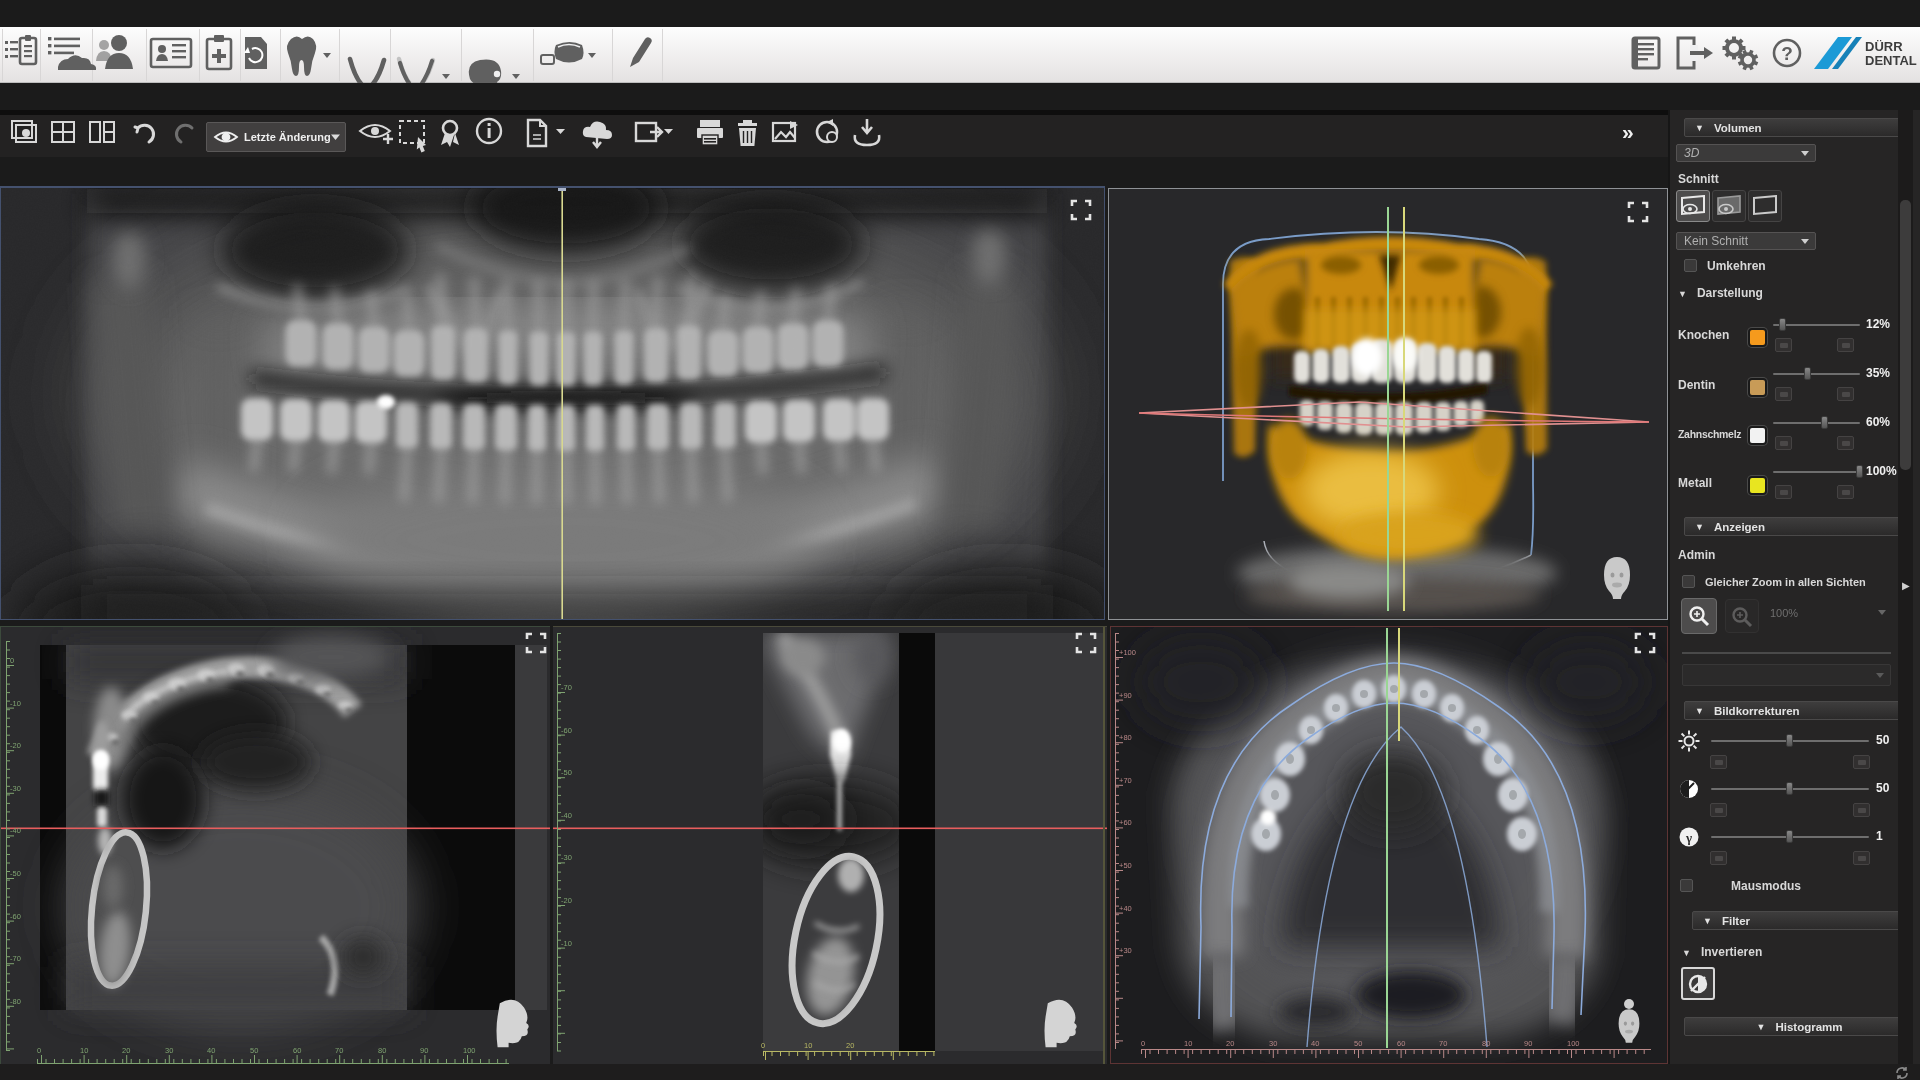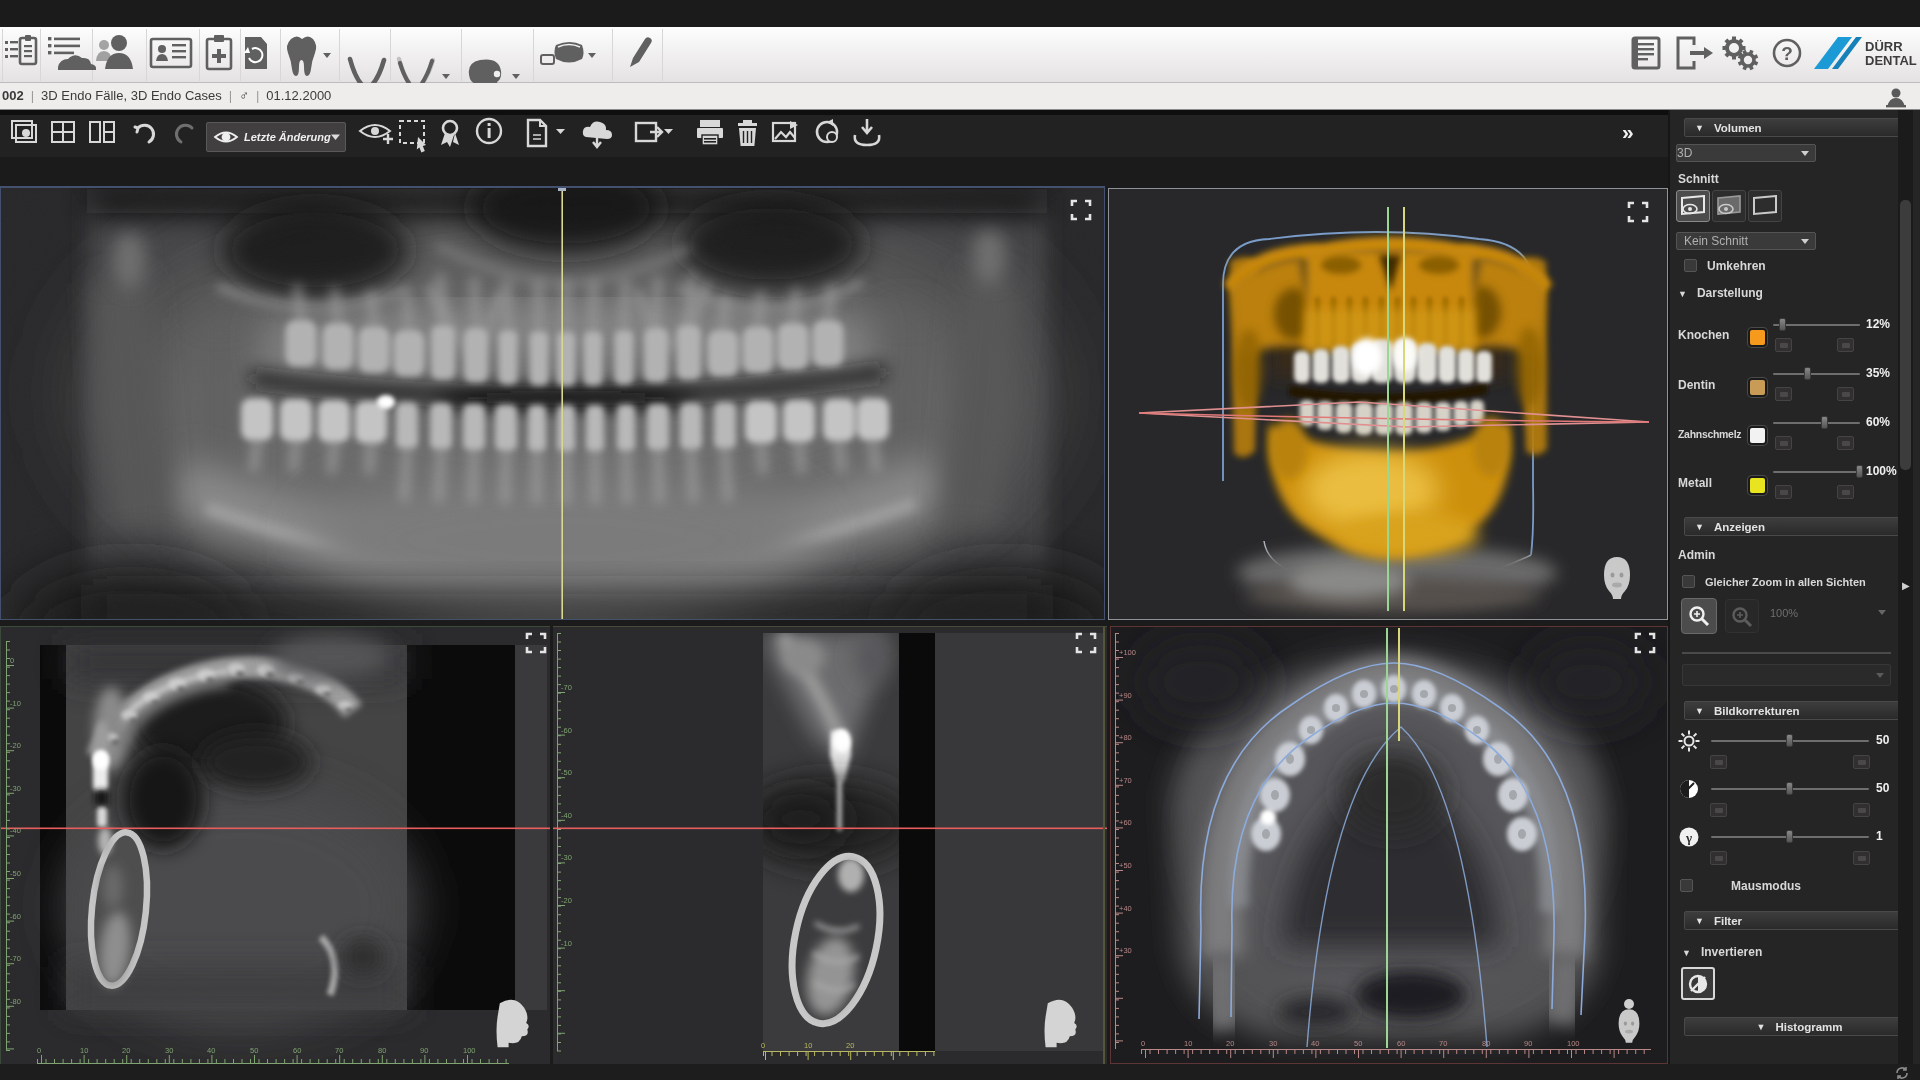--- a/index.html
+++ b/index.html
@@ -12,21 +12,21 @@
 .wbtn { position:absolute; top:0; height:26px; width:40px; color:#e8e8e8; font-size:13px; text-align:center; line-height:26px;}
 
 #toolbar { position:absolute; left:0; top:27px; width:1920px; height:56px; background:linear-gradient(#fdfdfd,#eceaea 70%,#e4e2e2); border-bottom:1px solid #bdbdbd; }
 
 #patientbar { position:absolute; left:0; top:83px; width:1920px; height:27px; background:#efedec; border-bottom:1px solid #8a8a8a; color:#3a3a3a; font-size:13px; }
 #patientbar b { font-weight:bold; }
 #patientbar .sep { color:#9a9a9a; padding:0 7px;}
 #patientbar .inner { position:absolute; left:2px; top:5px;}
 
 #darkbar { position:absolute; left:0; top:110px; width:1668px; height:47px; background:#232222; border-top:5px solid #0e0e0e;}
-#lastchg { position:absolute; left:206px; top:7px; width:140px; height:30px; background:#413f3f; border:1px solid #5a5858; border-radius:2px; color:#efefef; font-size:12px; font-weight:bold;font-style:italic; }
+#lastchg { position:absolute; left:206px; top:7px; width:140px; height:30px; background:#413f3f; border:1px solid #5a5858; border-radius:2px; color:#efefef; font-size:12px; font-weight:bold; }
 #tsrow { position:absolute; left:0; top:157px; width:1668px; height:29px; background:#1c1b1b; color:#b9b9b9; font-size:11.5px; font-weight:bold; }
 #tsrow .ts { position:absolute; left:10px; top:9px; letter-spacing:0.3px;}
 
 .panel { position:absolute; background:#2b2b2c; }
 #pano { left:0px; top:186px; width:1105px; height:434px; border:1px solid #44516e; border-top:2px solid #44516e; background:#282829;}
 #p3d  { left:1108px; top:188px; width:560px; height:432px; border:1px solid #8f9296; background:#28282a;}
 #psag { left:0px; top:626px; width:550px; height:438px; background:#2b2b2d; border-top:1px solid #3c4a3c; border-left:1px solid #3c4a3c;}
 #pcross { left:553px; top:626px; width:554px; height:438px; background:#2b2b2d; border-top:1px solid #4a4a3a;}
 #paxi { left:1110px; top:626px; width:558px; height:438px; background:#1f1f20; border:1px solid #5e3434;}
 
@@ -173,28 +173,20 @@
           <circle cx="1787" cy="26" r="13" fill="none" stroke="#606060" stroke-width="2.6"></circle>
           <text x="1787" y="33" font-size="19" font-weight="bold" text-anchor="middle" fill="#606060" font-family="Liberation Sans">?</text>
         </g>
         <g>
           <path d="M1814 42 L1838 10 L1852 10 L1828 42 Z" fill="#1c9ad6"></path>
           <path d="M1832 42 L1856 10 L1862 10 L1838 42 Z" fill="#1681b8"></path>
           <text x="1865" y="24" font-size="13" font-weight="bold" fill="#3d3d3d" font-family="Liberation Sans">DÜRR</text>
           <text x="1865" y="38" font-size="13" font-weight="bold" fill="#3d3d3d" font-family="Liberation Sans">DENTAL</text>
         </g>
       </svg></div>
-  <div id="patientbar">
-    <div class="inner"><b>002</b><span class="sep">|</span>3D Endo Fälle, 3D Endo Cases<span class="sep">|</span>♂<span class="sep">|</span>01.12.2000</div>
-    <svg style="position:absolute;right:12px;top:2px;" width="24" height="24" viewBox="0 0 24 24">
-        <circle cx="12" cy="8" r="4.5" fill="#5a5a5a"></circle>
-        <path d="M3 22 q2 -9 9 -9 q7 0 9 9 z" fill="#5a5a5a"></path>
-        <rect x="2" y="20" width="20" height="2.4" fill="#5a5a5a"></rect>
-      </svg>
-  </div>
   <div id="darkbar"><svg width="1668" height="42" viewBox="0 0 1668 42">
         <g stroke="#d8d8d8" fill="none" stroke-width="2">
           <rect x="12" y="6" width="20" height="17"></rect>
           <rect x="16" y="10" width="20" height="17"></rect>
           <circle cx="26" cy="18" r="4" fill="#d8d8d8" stroke="none"></circle>
         </g>
         <g stroke="#d8d8d8" fill="none" stroke-width="2">
           <rect x="52" y="7" width="22" height="20"></rect>
           <path d="M63 7 v20 M52 17 h22"></path>
         </g>
@@ -1115,21 +1107,21 @@
           <ellipse cx="4.5" cy="-8" rx="2" ry="2.6" fill="#9a9a9a"></ellipse>
           <ellipse cx="0" cy="2" rx="5" ry="2.4" fill="#aaaaaa"></ellipse>
         </g>
         <g stroke="#e4e4e4" stroke-width="2.6" fill="none">
           <path d="M525 12 v-5 h5 M538 7 h5 v5 M543 20 v5 h-5 M530 25 h-5 v-5"></path>
         </g>
       </svg></div>
 
   <div id="sidebar">
       <div class="shead" style="position:absolute;left:8px;top:4px;width:221px;"><span class="tri">▼</span>Volumen</div>
-      <div class="sdd" style="position:absolute;left:6px;top:34px;width:140px;"><span style="">3D</span><span class="arr"></span></div>
+      <div class="sdd" style="position:absolute;left:6px;top:34px;width:140px;"><span style="padding-left:7px;font-style:italic;">3D</span><span class="arr"></span></div>
       <div class="slabel" style="position:absolute;left:8px;top:62px;">Schnitt</div>
       <div style="position:absolute;left:6px;top:80px;width:34px;height:32px;background:#4d4c4c;border:1px solid #8a8a8a;border-radius:3px;text-align:center;padding-top:4px;"><svg width="26" height="22" viewBox="0 0 26 22">
           <path d="M2 3 L24 1 L24 17 L2 19 Z" fill="none" stroke="#e8e8e8" stroke-width="2"></path>
           <ellipse cx="10" cy="14" rx="7" ry="4.5" fill="none" stroke="#e8e8e8" stroke-width="1.6"></ellipse>
           <circle cx="10" cy="14" r="2" fill="#e8e8e8"></circle>
         </svg></div>
       <div style="position:absolute;left:42px;top:80px;width:34px;height:32px;background:#2e2d2d;border:1px solid #454444;border-radius:3px;text-align:center;padding-top:4px;"><svg width="26" height="22" viewBox="0 0 26 22">
           <path d="M2 3 L24 1 L24 17 L2 19 Z" fill="#6a6a6a" stroke="#9a9a9a" stroke-width="1.6"></path>
           <ellipse cx="10" cy="14" rx="7" ry="4.5" fill="none" stroke="#cacaca" stroke-width="1.6"></ellipse>
           <circle cx="10" cy="14" r="2" fill="#cacaca"></circle>
@@ -1217,21 +1209,21 @@
       <div style="position:absolute;left:8px;top:716px;width:24px;height:24px;"><svg width="22" height="22" viewBox="0 0 22 22">
           <circle cx="11" cy="11" r="9.5" fill="#f0f0f0"></circle>
           <text x="11" y="16" text-anchor="middle" font-size="13" font-weight="bold" fill="#2a2a2a" font-family="Liberation Serif">γ</text>
         </svg></div>
       <div class="strack" style="left:41px;top:726px;width:158px;"></div>
       <div class="sknob" style="left:116px;top:720px;"></div>
       <div class="spct" style="left:206px;top:719px;">1</div>
       <div class="sbtn" style="left:40px;top:741px;"></div>
       <div class="sbtn" style="left:183px;top:741px;"></div>
       <div style="position:absolute;left:10px;top:766px;"><span class="cb"></span><span class="slabel" style="margin-left:10px;padding-left:28px;">Mausmodus</span></div>
-      <div class="shead" style="position:absolute;left:8px;top:797px;width:221px;"><span class="tri">▼</span>Filter</div>
+      <div class="shead" style="position:absolute;left:16px;top:797px;width:221px;"><span class="tri">▼</span>Filter</div>
       <div style="position:absolute;left:12px;top:835px;" class="slabel"><span style="font-size:9px;margin-right:10px;">▼</span>Invertieren</div>
       <div style="position:absolute;left:11px;top:857px;width:34px;height:33px;background:#3a3939;border:2px solid #d8d8d8;border-radius:3px;text-align:center;padding-top:3px;"><svg width="24" height="24" viewBox="0 0 24 24">
           <circle cx="12" cy="12" r="8" fill="none" stroke="#e8e8e8" stroke-width="2.4"></circle>
           <path d="M5 19 L19 5" stroke="#e8e8e8" stroke-width="2.4"></path>
           <path d="M12 4 A8 8 0 0 1 12 20 Z" fill="#e8e8e8"></path>
         </svg></div>
       <div class="shead" style="position:absolute;left:8px;top:903px;width:221px;text-align:center;"><span class="tri">▼</span>Histogramm</div>
       <div style="position:absolute;left:228px;top:0px;width:15px;height:954px;background:#1c1b1b;"></div>
       <div style="position:absolute;left:230px;top:90px;width:11px;height:270px;background:#3d3c3c;border-radius:5px;"></div>
       <div style="position:absolute;left:232px;top:470px;color:#cfcfcf;font-size:10px;">▶</div>

